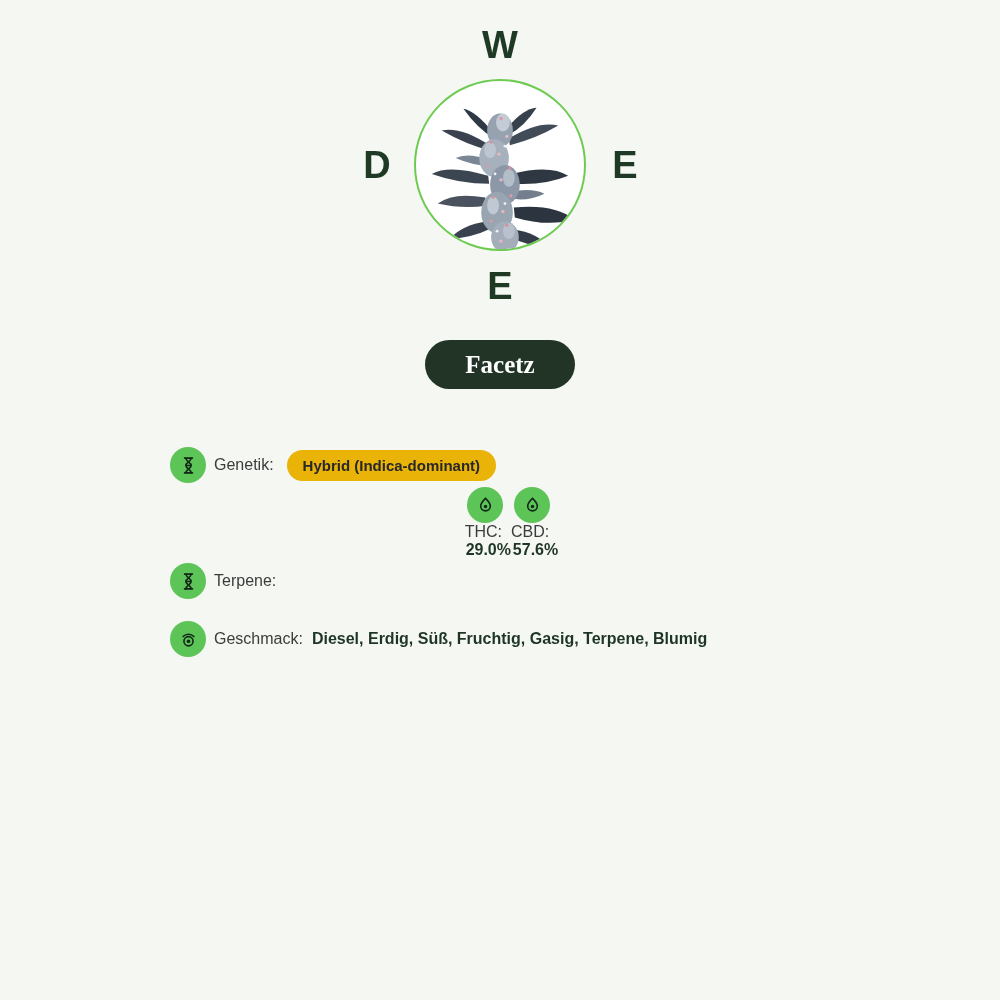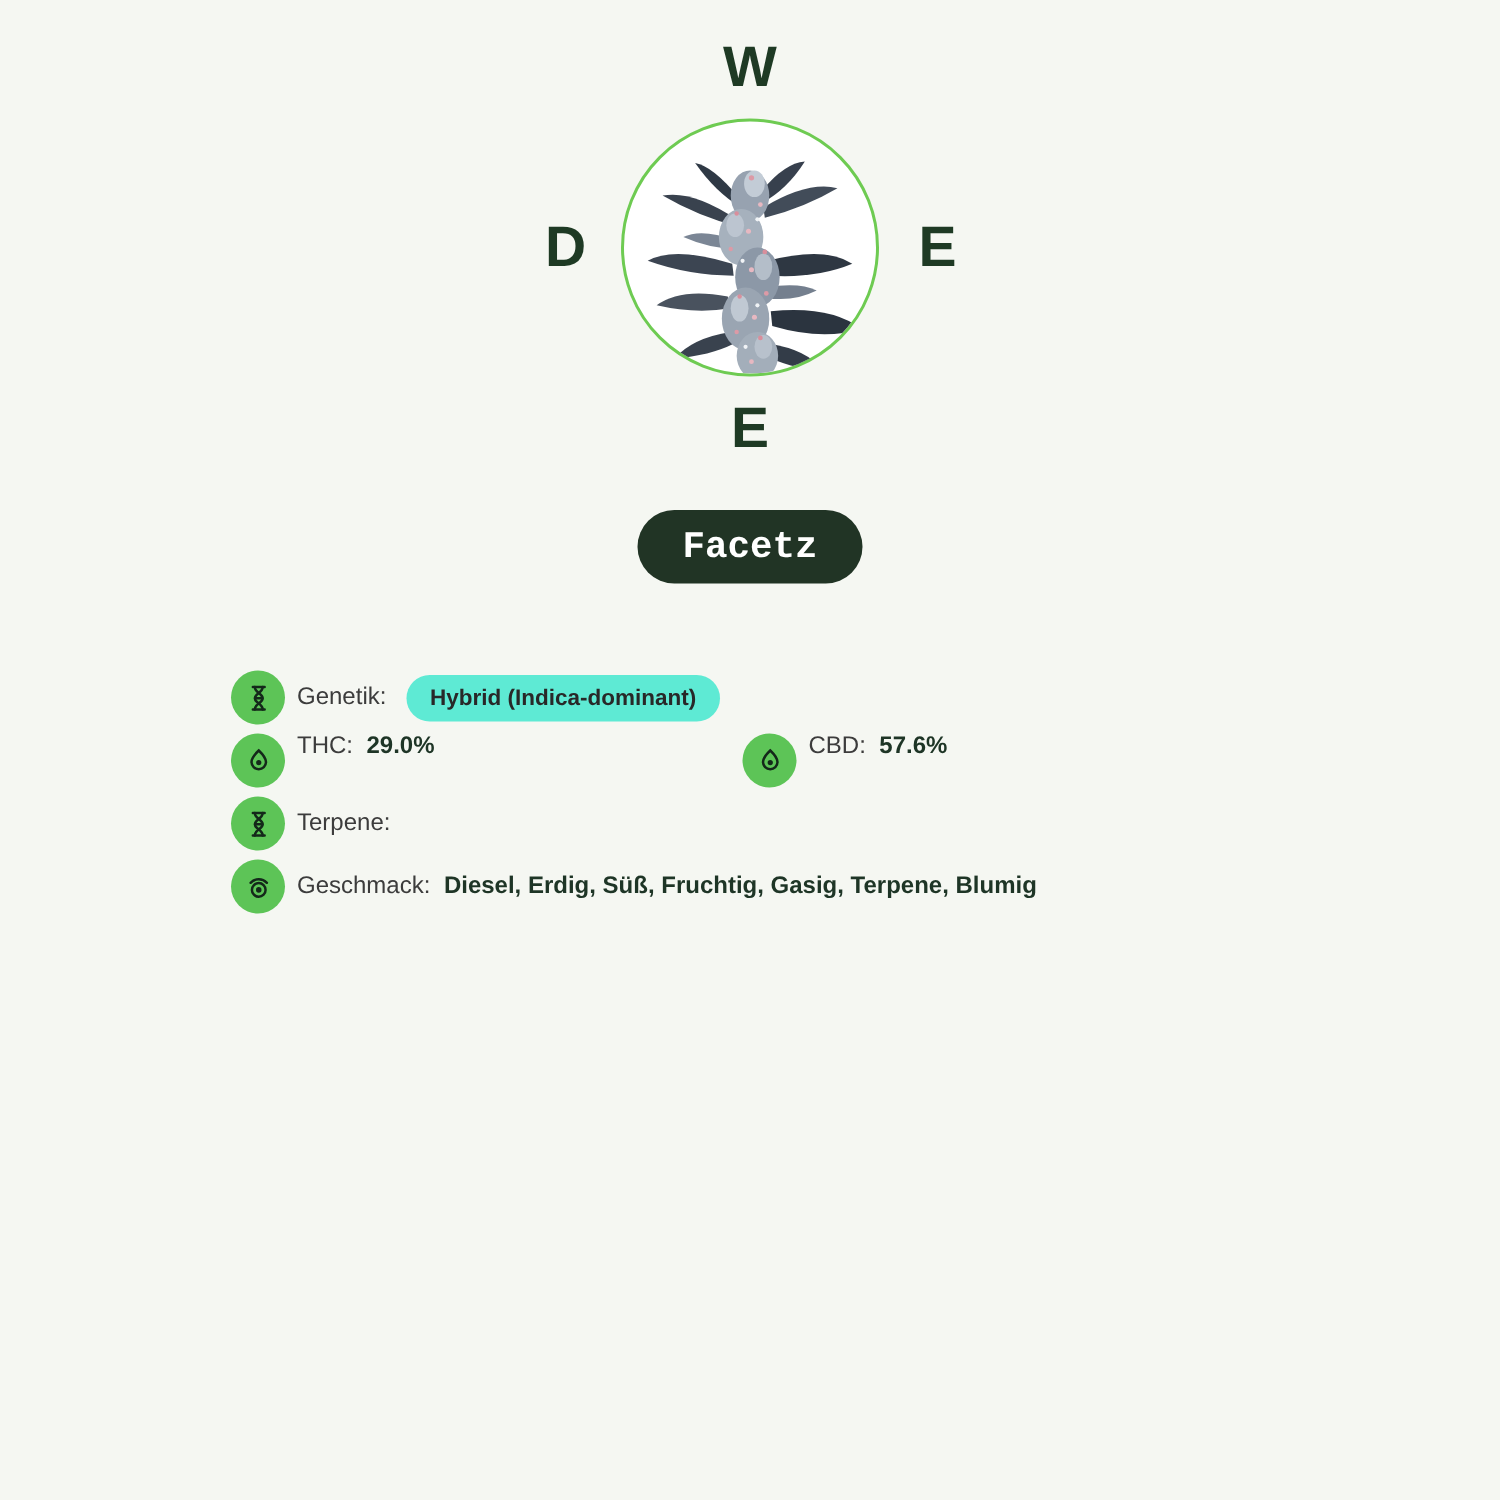--- a/index.html
+++ b/index.html
@@ -38,40 +38,40 @@
 
   
   .facetz-btn {
     position: absolute;
     left: 425px; top: 340px;
     width: 150px; height: 49px;
     border: none;
     border-radius: 25px;
     background: #213425;
     color: #ffffff;
-    font-family: Liberation Mono, monospace;
+    font-family: Liberation Serif, serif;
     font-size: 25px;
     font-weight: 700;
     cursor: pointer;
   }
 
   
   .info-list {
     position: absolute;
-    left: 154px; top: 447px;
+    left: 170px; top: 447px;
     display: flex;
     flex-direction: column;
-    gap: 6px;
+    gap: 22px;
   }
   .info-row {
     display: flex;
     align-items: center;
     height: 36px;
   }
-  .info-group { display: flex; align-items: flex-start; }
+  .info-group { display: flex; align-items: flex-end; flex-direction: column; }
   .group-thc { width: 341px; }
   .icon-circle {
     width: 36px; height: 36px;
     border-radius: 50%;
     background: #5dc457;
     display: flex;
     align-items: center;
     justify-content: center;
     flex-shrink: 0;
     margin-right: 8px;
@@ -83,21 +83,21 @@
     margin-right: 9px;
     white-space: nowrap;
   }
   .info-value {
     font-size: 16px;
     font-weight: 700;
     color: #1e3526;
     white-space: nowrap;
   }
   .value-badge {
-    background: #5eead4;
+    background: #eab308;
     border-radius: 17px;
     padding: 7px 16px;
     font-size: 15px;
     font-weight: 700;
     color: #282828;
     margin-left: 4px;
     white-space: nowrap;
   }
 </style>
 </head>

